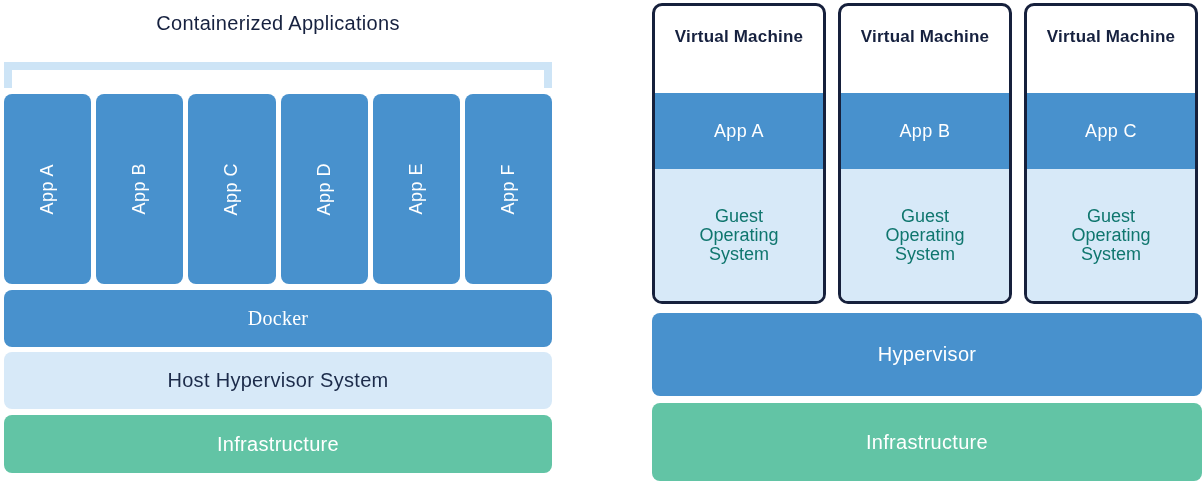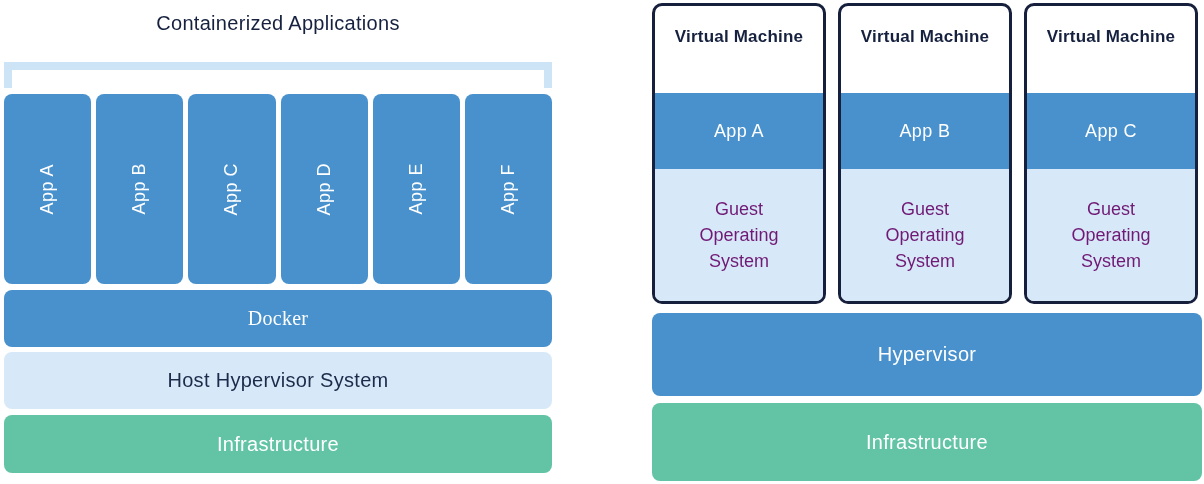--- a/index.html
+++ b/index.html
@@ -56,23 +56,23 @@
   }
   .vm-head span{
     font-size:17px;font-weight:700;color:#16213f;letter-spacing:.2px;
   }
   .vm-app{
     height:76px;background:#4891cd;color:#ffffff;
     display:flex;align-items:center;justify-content:center;
     font-size:18px;letter-spacing:.4px;
   }
   .vm-guest{
-    flex:1;background:#d7e9f8;color:#701a75;
+    flex:1;background:#d7e9f8;color:#0f766e;
     display:flex;align-items:center;justify-content:center;text-align:center;
-    font-size:18px;line-height:26px;padding:4px 24px;
+    font-size:18px;line-height:19px;padding:4px 24px;
   }
   .r-layer{
     position:absolute;left:0;width:550px;border-radius:8px;
     display:flex;align-items:center;justify-content:center;
     font-size:20px;letter-spacing:.3px;
   }
   .r-layer.blue{background:#4891cd;color:#ffffff;}
   .r-layer.green{background:#62c4a5;color:#ffffff;}
   .r-hyper{top:313px;height:83px;}
   .r-infra{top:403px;height:78px;}

